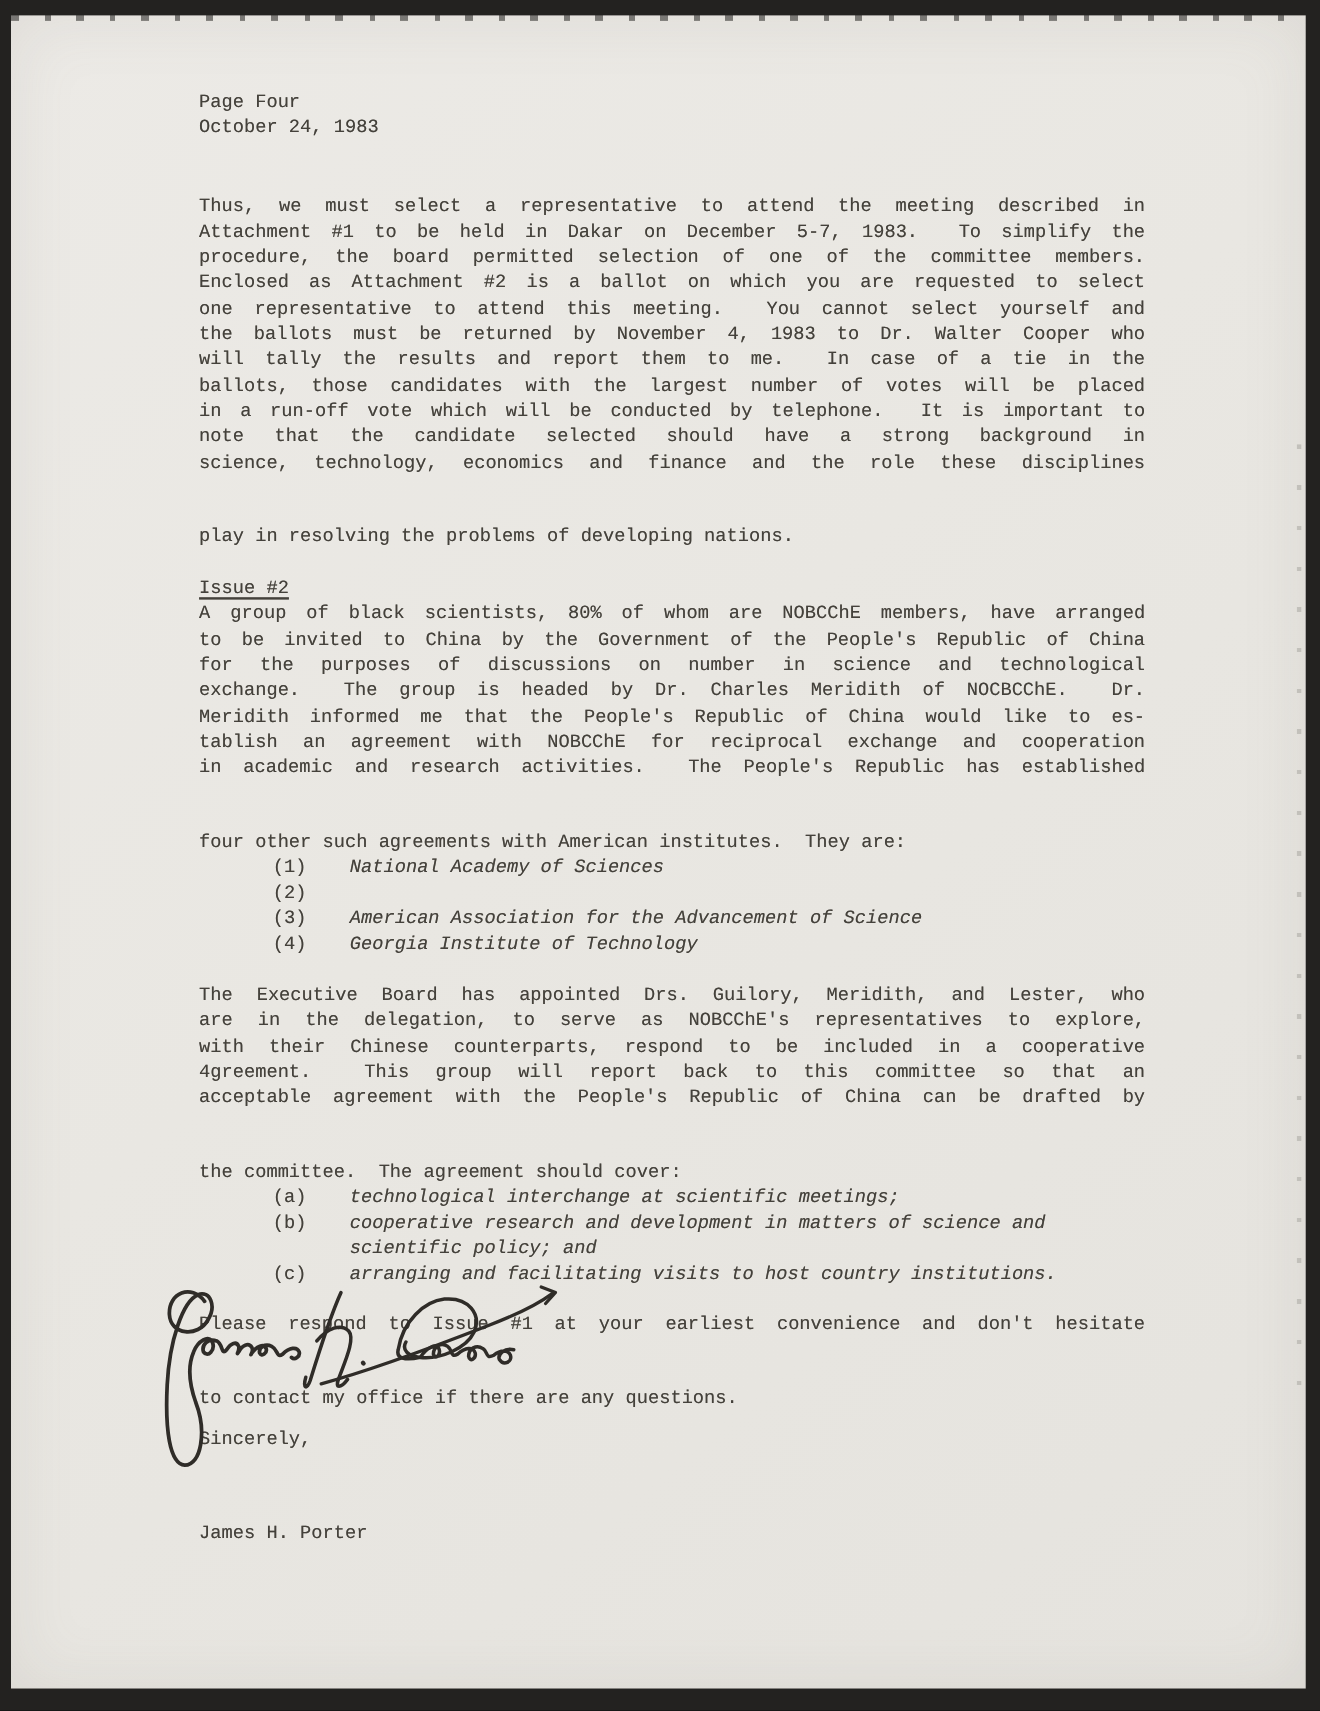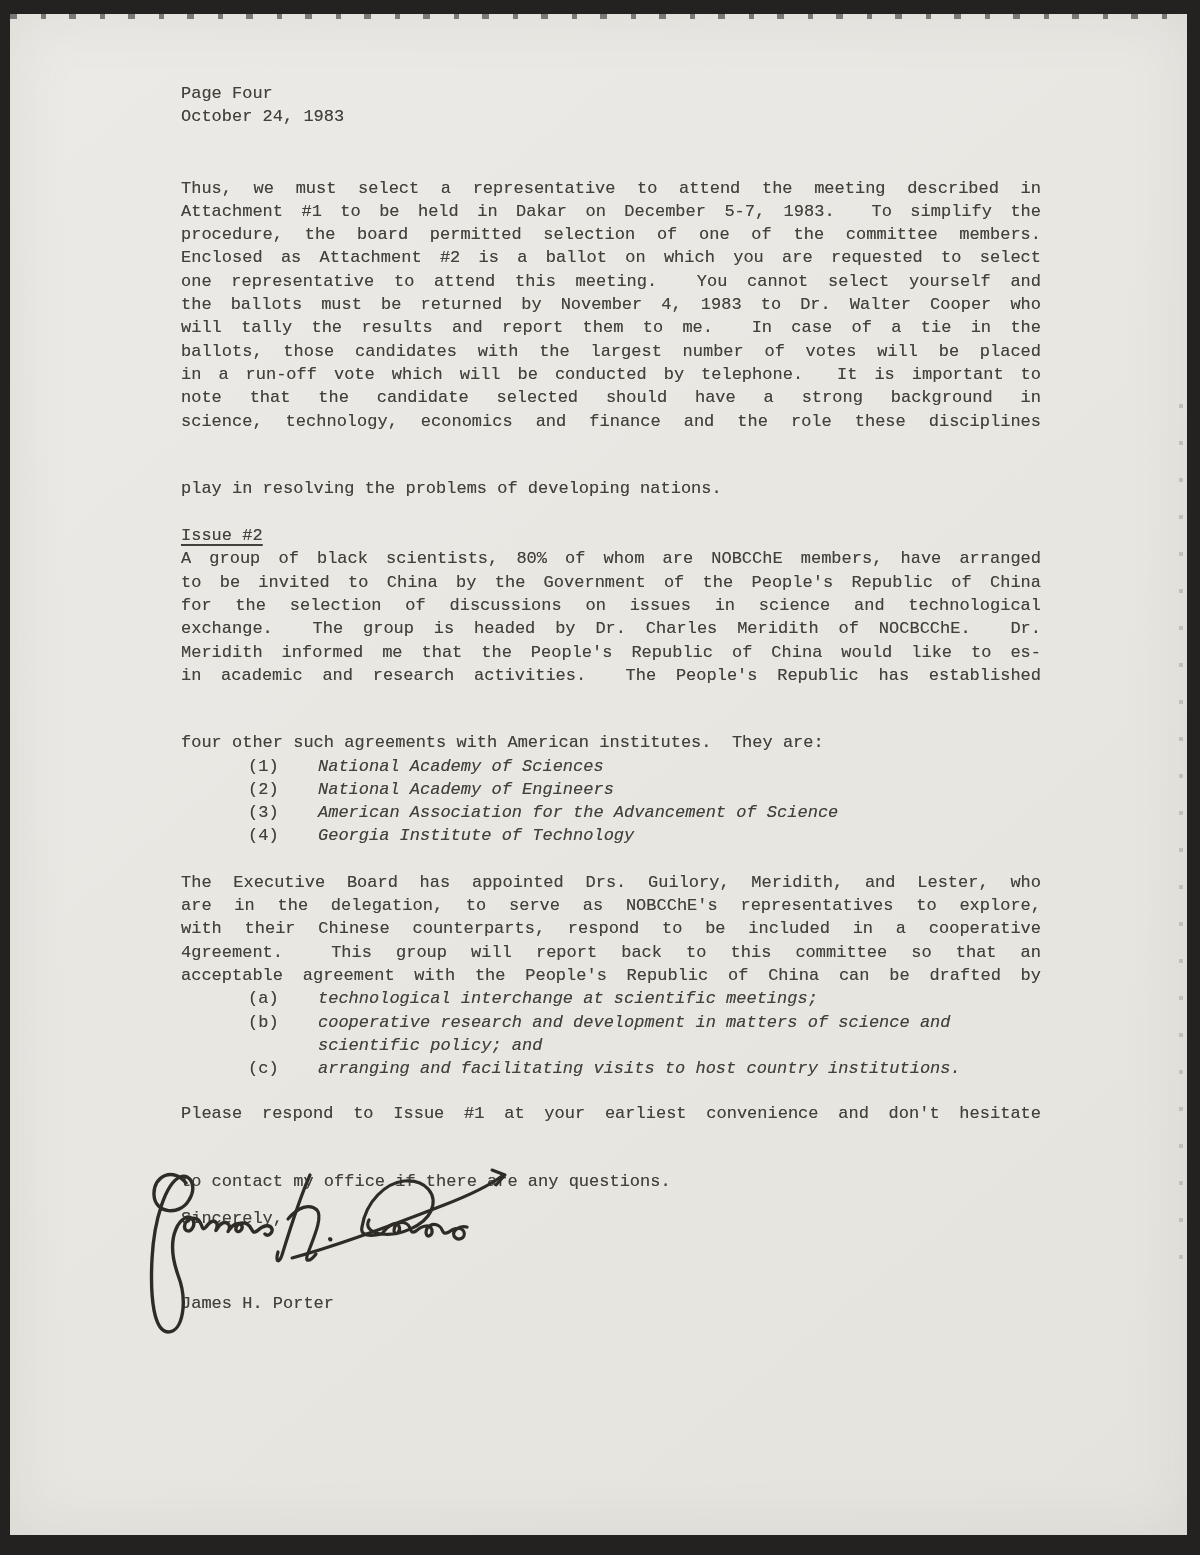--- a/index.html
+++ b/index.html
@@ -105,50 +105,51 @@
             <div class="line">ballots, those candidates with the largest number of votes will be placed</div>
             <div class="line">in a run-off vote which will be conducted by telephone.  It is important to</div>
             <div class="line">note that the candidate selected should have a strong background in</div>
             <div class="line">science, technology, economics and finance and the role these disciplines</div>
             <div class="line last">play in resolving the problems of developing nations.</div>
           </div>
           <div class="section heading"><span class="underline">Issue #2</span></div>
           <div class="section para">
             <div class="line">A group of black scientists, 80% of whom are NOBCChE members, have arranged</div>
             <div class="line">to be invited to China by the Government of the People's Republic of China</div>
-            <div class="line">for the selection of discussions on issues in science and technological</div>
+            <div class="line">for the purposes of discussions on number in science and technological</div>
             <div class="line">exchange.  The group is headed by Dr. Charles Meridith of NOCBCChE.  Dr.</div>
             <div class="line">Meridith informed me that the People's Republic of China would like to es-</div>
+            <div class="line">tablish an agreement with NOBCChE for reciprocal exchange and cooperation</div>
             <div class="line">in academic and research activities.  The People's Republic has established</div>
             <div class="line last">four other such agreements with American institutes.  They are:</div>
           </div>
           <div class="section list">
             <div class="list-item">
               <span class="li-marker">(1)</span>
               <span class="li-text">National Academy of Sciences</span>
             </div>
             <div class="list-item">
               <span class="li-marker">(2)</span>
-              <span class="li-text">National Academy of Engineers</span>
             </div>
             <div class="list-item">
               <span class="li-marker">(3)</span>
               <span class="li-text">American Association for the Advancement of Science</span>
             </div>
             <div class="list-item">
               <span class="li-marker">(4)</span>
               <span class="li-text">Georgia Institute of Technology</span>
             </div>
           </div>
           <div class="section para">
             <div class="line">The Executive Board has appointed Drs. Guilory, Meridith, and Lester, who</div>
             <div class="line">are in the delegation, to serve as NOBCChE's representatives to explore,</div>
             <div class="line">with their Chinese counterparts, respond to be included in a cooperative</div>
             <div class="line">4greement.  This group will report back to this committee so that an</div>
             <div class="line">acceptable agreement with the People's Republic of China can be drafted by</div>
+            <div class="line last">the committee.  The agreement should cover:</div>
           </div>
           <div class="section list">
             <div class="list-item">
               <span class="li-marker">(a)</span>
               <span class="li-text">technological interchange at scientific meetings;</span>
             </div>
             <div class="list-item">
               <span class="li-marker">(b)</span>
               <span class="li-text">cooperative research and development in matters of science and
 scientific policy; and</span>

